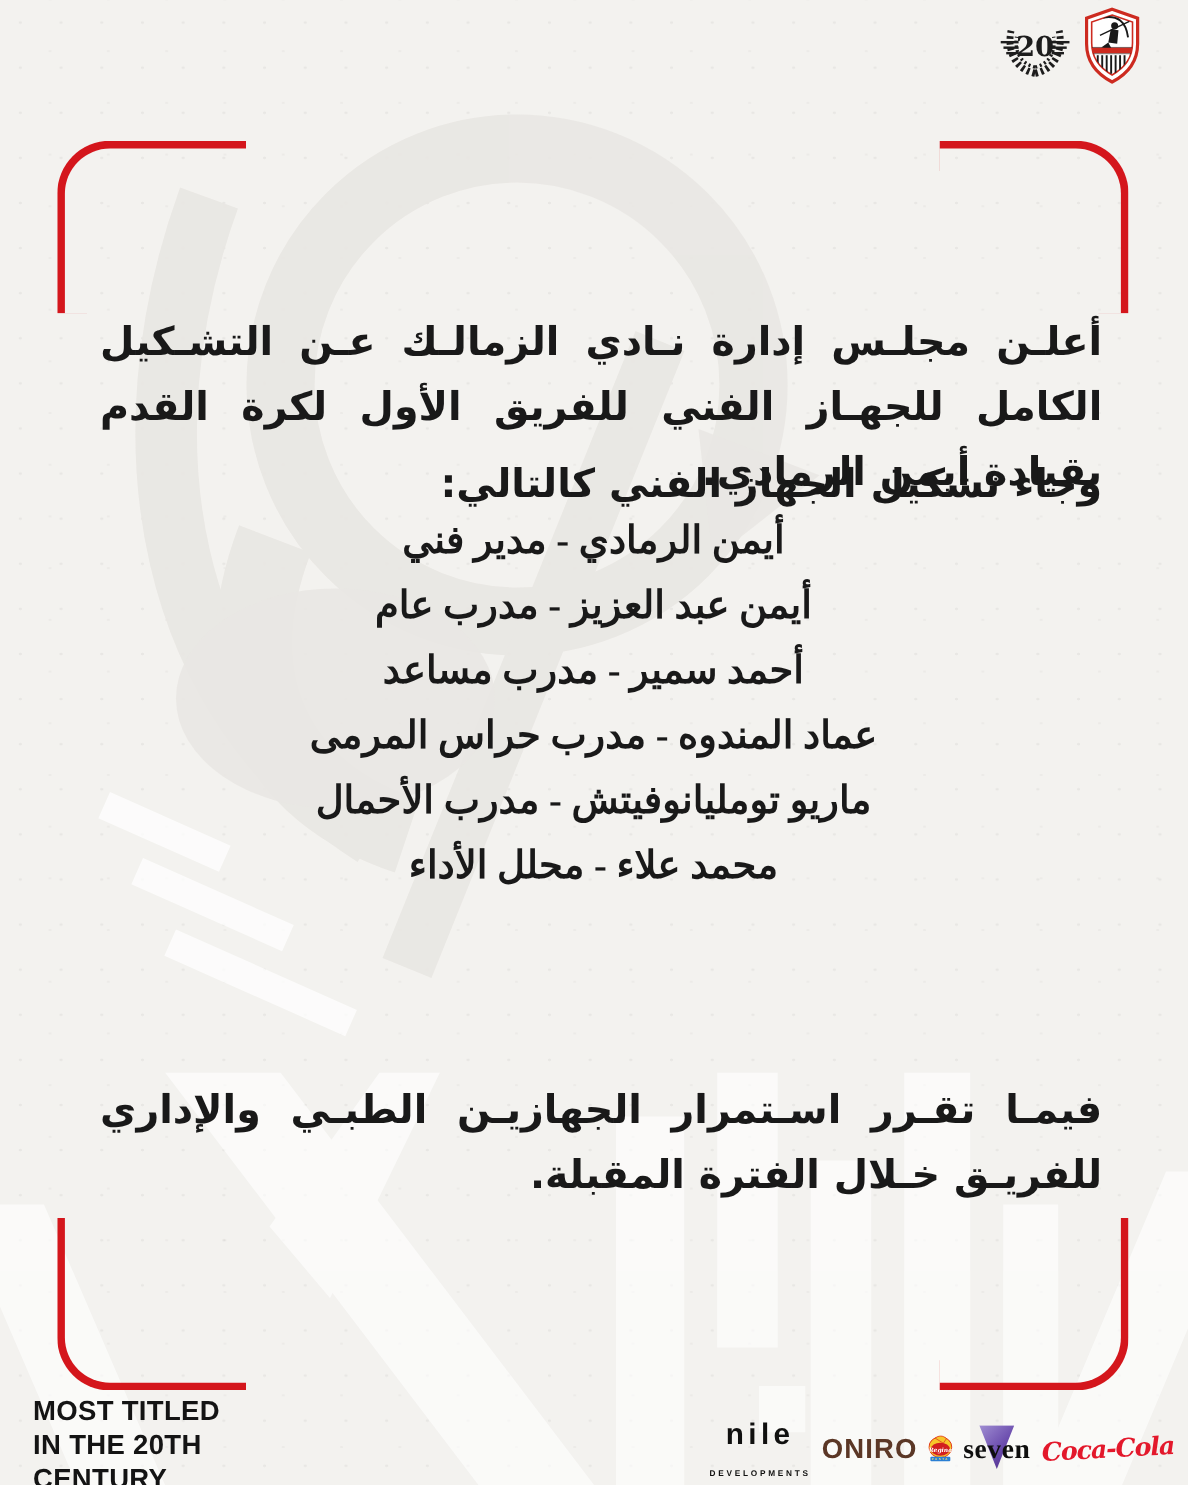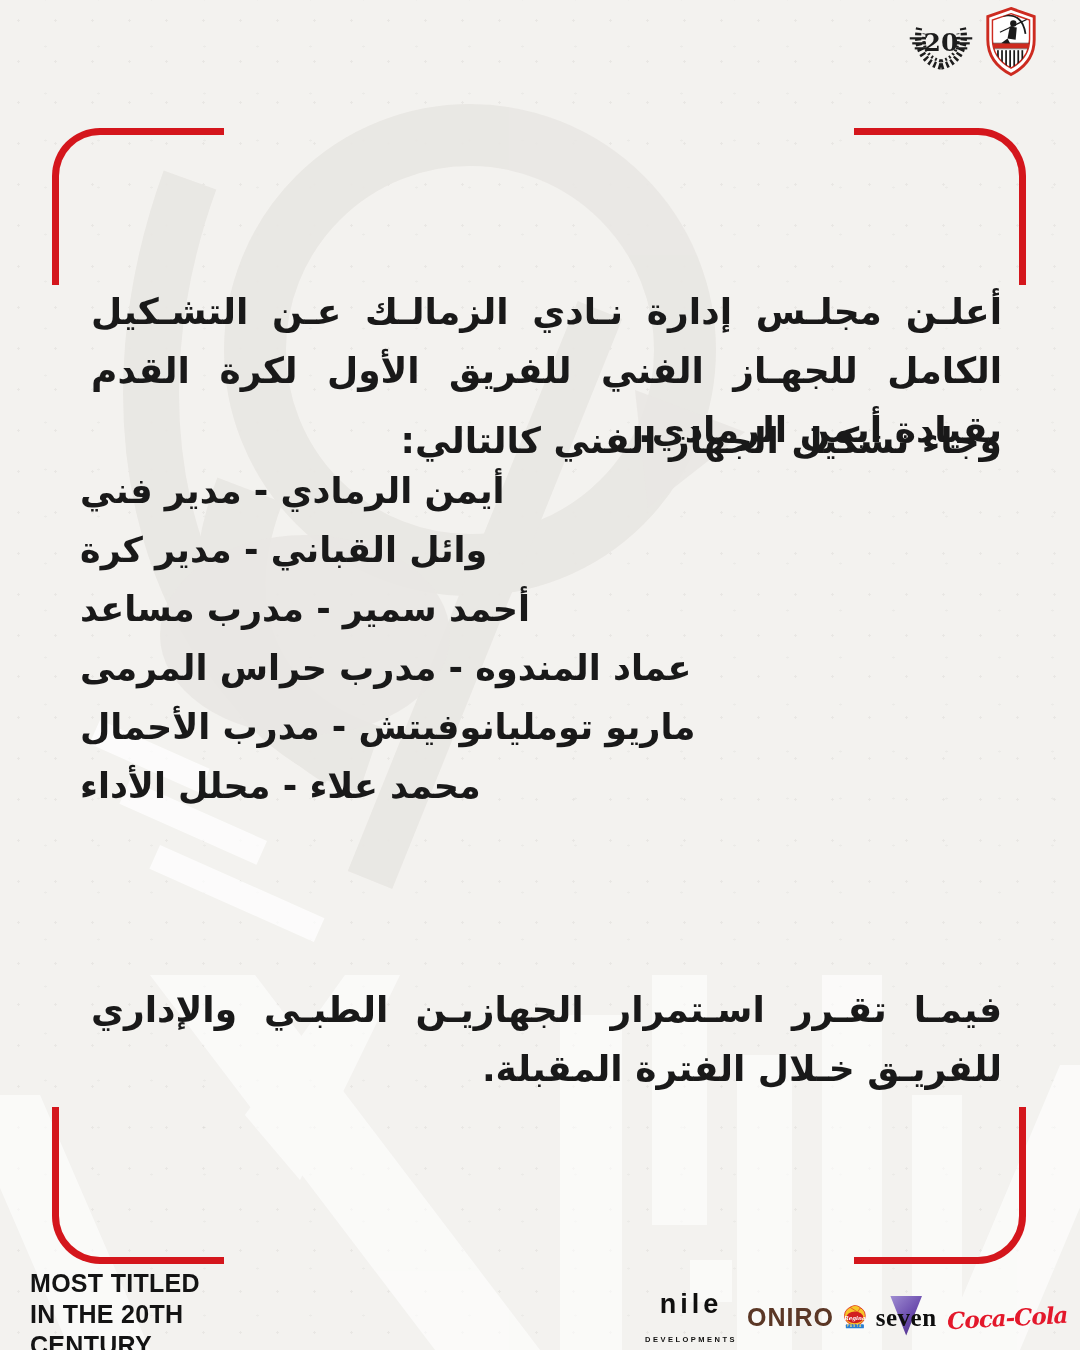--- a/index.html
+++ b/index.html
@@ -25,21 +25,21 @@
   .corner.bl{left:52px;top:1107px;border-left-width:7px;border-bottom-width:7px;border-bottom-left-radius:48px;}
   .corner.br{left:854px;top:1107px;border-right-width:7px;border-bottom-width:7px;border-bottom-right-radius:48px;}
   
   .badge-laurel{position:absolute;left:909px;top:11px;width:64px;height:60px;}
   .badge-shield{position:absolute;left:982px;top:5px;width:58px;height:73px;}
   
   .ar{direction:rtl;color:#191919;font-weight:bold;font-family:"DejaVu Sans",sans-serif;}
   .para{position:absolute;left:78px;right:78px;text-align:justify;font-size:36px;line-height:59px;margin-left:13px;}
   .para1{top:246px;}
   .intro{position:absolute;right:78px;top:384px;font-size:36px;margin-left:24px;}
-  .staff-list{position:absolute;right:81px;left:80px;top:462px;text-align:left;}
+  .staff-list{position:absolute;right:81px;left:80px;top:462px;text-align:center;font-family:Liberation Serif, serif;}
   .staff-item{font-size:35px;line-height:59px;white-space:nowrap;}
   .para2{top:944px;}
   
   .tagline{
     position:absolute;left:30px;top:1268px;
     font-family:"Liberation Sans",sans-serif;font-weight:bold;
     font-size:25px;line-height:31px;color:#141414;
     white-space:pre-line;letter-spacing:.3px;
   }
   .sponsors{
@@ -151,21 +151,21 @@
     <rect x="16" y="73" width="68" height="1.4" fill="#1a1a1a" opacity=".6"></rect>
   </g>
 </svg>
 
 <p class="ar para para1">أعلـن مجلـس إدارة نـادي الزمالـك عـن التشـكيل الكامل للجهـاز الفني للفريق الأول لكرة القدم بقيادة أيمن الرمادي.</p>
 
 <p class="ar intro">وجاء تشكيل الجهاز الفني كالتالي:</p>
 
 <div class="ar staff-list">
   <div class="staff-item">أيمن الرمادي - مدير فني</div>
-  <div class="staff-item">وائل القباني - مدير كرة</div>
+  <div class="staff-item">أيمن عبد العزيز - مدرب عام</div>
   <div class="staff-item">أحمد سمير - مدرب مساعد</div>
   <div class="staff-item">عماد المندوه - مدرب حراس المرمى</div>
   <div class="staff-item">ماريو تومليانوفيتش - مدرب الأحمال</div>
   <div class="staff-item">محمد علاء - محلل الأداء</div>
 </div>
 
 <p class="ar para para2">فيمـا تقـرر اسـتمرار الجهازيـن الطبـي والإداري للفريـق خـلال الفترة المقبلة.</p>
 
 <div class="tagline">MOST TITLED
 IN THE 20TH

